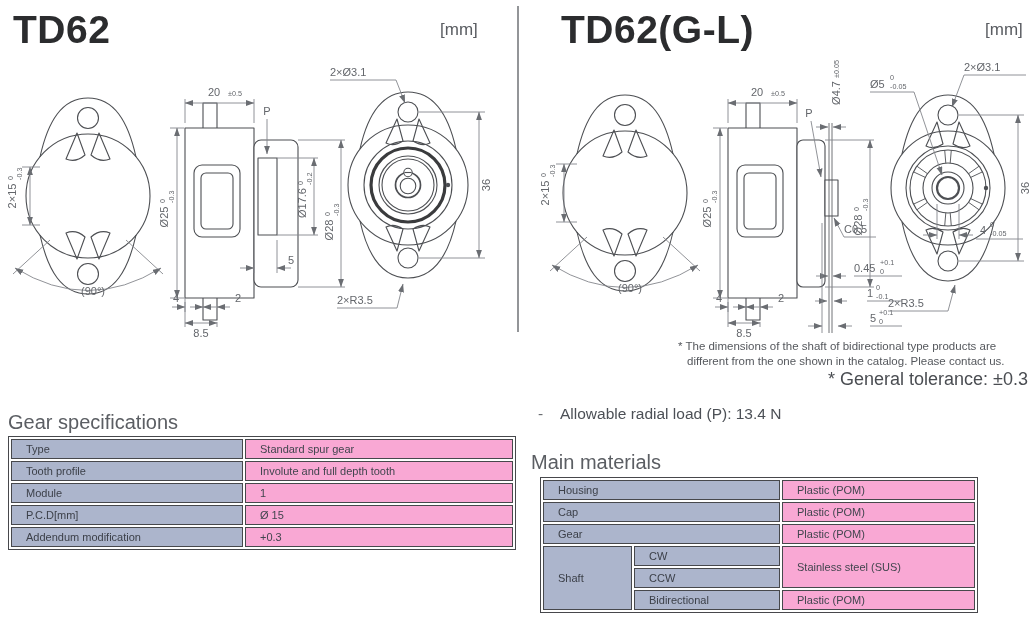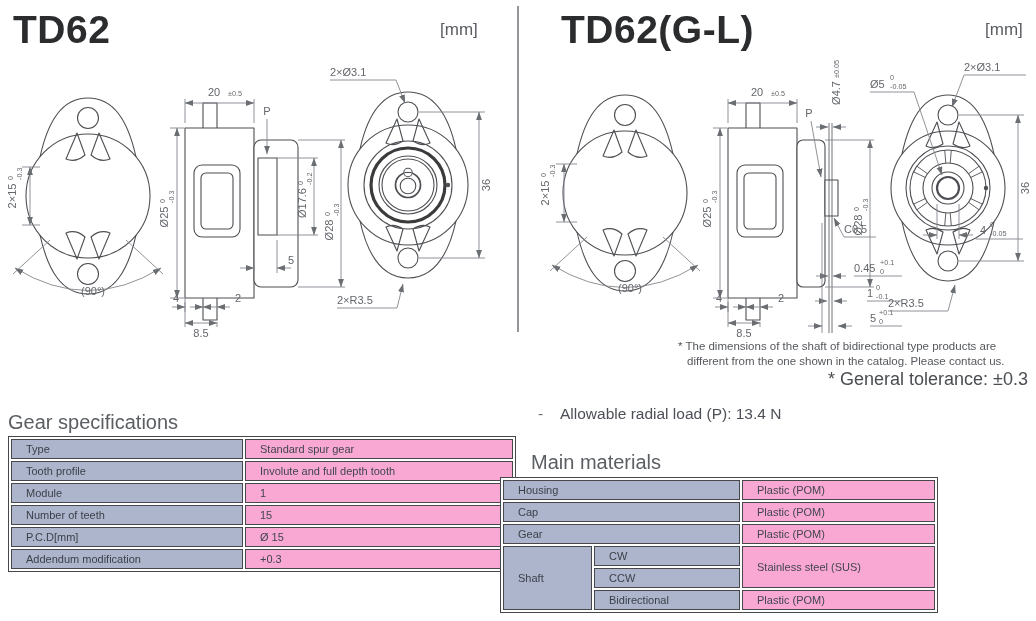--- a/index.html
+++ b/index.html
@@ -23,21 +23,21 @@
   .sechead{position:absolute;font-size:20px;color:#5b5e63;}
   .bullets{position:absolute;left:538px;top:402px;font-size:15.5px;color:#4c5056;line-height:23px;}
   .bullets .dash{display:inline-block;width:22px;color:#6a6d72;}
   table.spec{position:absolute;border-collapse:separate;border-spacing:2px;
              background:#ffffff;border:1px solid #47484c;table-layout:fixed;}
   table.spec td{border:1px solid #47484c;height:20px;box-sizing:border-box;
                 font-size:11px;line-height:18px;padding:0 4px 0 14px;overflow:hidden;white-space:nowrap;}
   td.lbl{background:#acb5cc;color:#3c4049;}
   td.val{background:#f9a8d4;color:#41454e;padding-left:16px;}
   #gear-table{left:8px;top:436px;width:508px;}
-  #mat-table{left:500px;top:477px;width:438px;}
+  #mat-table{left:540px;top:477px;width:438px;}
 </style>
 </head>
 <body>
 
 <div class="title" style="left:13px;top:8px">TD62</div>
 <div class="unit" style="left:440px;top:20px">[mm]</div>
 <div class="title" style="left:561px;top:8px">TD62(G-L)</div>
 <div class="unit" style="left:985px;top:20px">[mm]</div>
 <div class="divider"></div>
 
@@ -336,24 +336,20 @@
       </tr>
   <tr>
         <td class="lbl">Tooth profile</td>
         <td class="val">Involute and full depth tooth</td>
       </tr>
   <tr>
         <td class="lbl">Module</td>
         <td class="val">1</td>
       </tr>
   <tr>
-        <td class="lbl">Number of teeth</td>
-        <td class="val">15</td>
-      </tr>
-  <tr>
         <td class="lbl">P.C.D[mm]</td>
         <td class="val">Ø 15</td>
       </tr>
   <tr>
         <td class="lbl">Addendum modification</td>
         <td class="val">+0.3</td>
       </tr>
 </tbody>
   </table>
 

